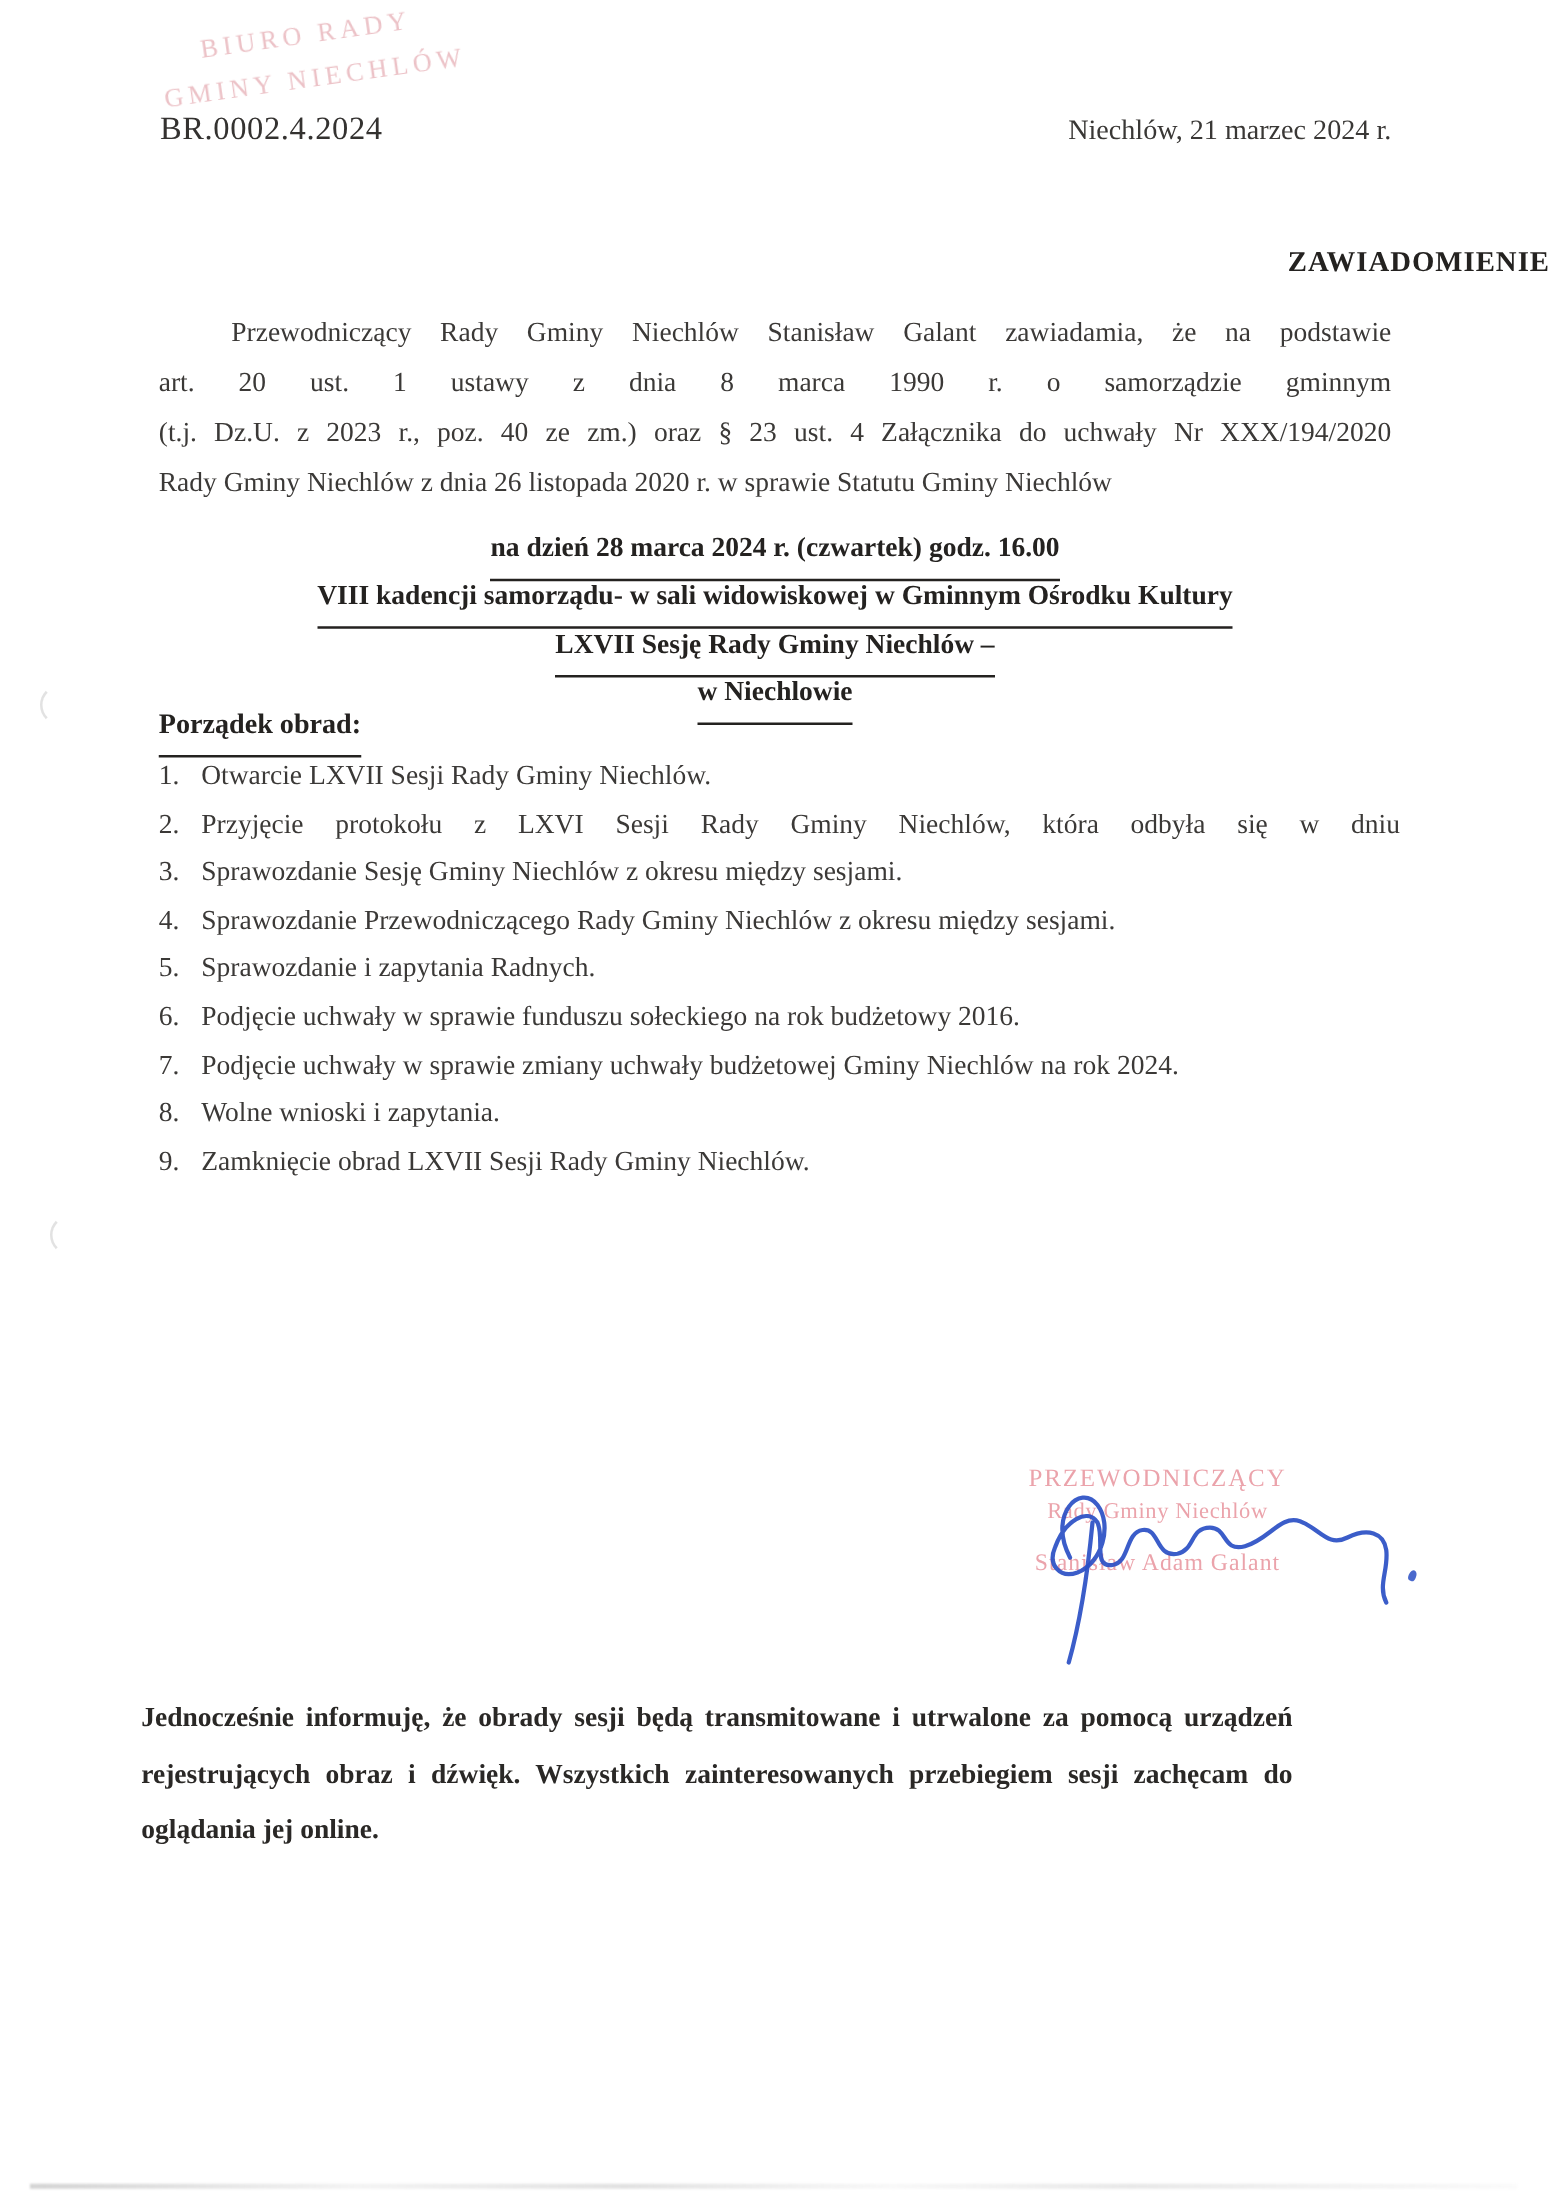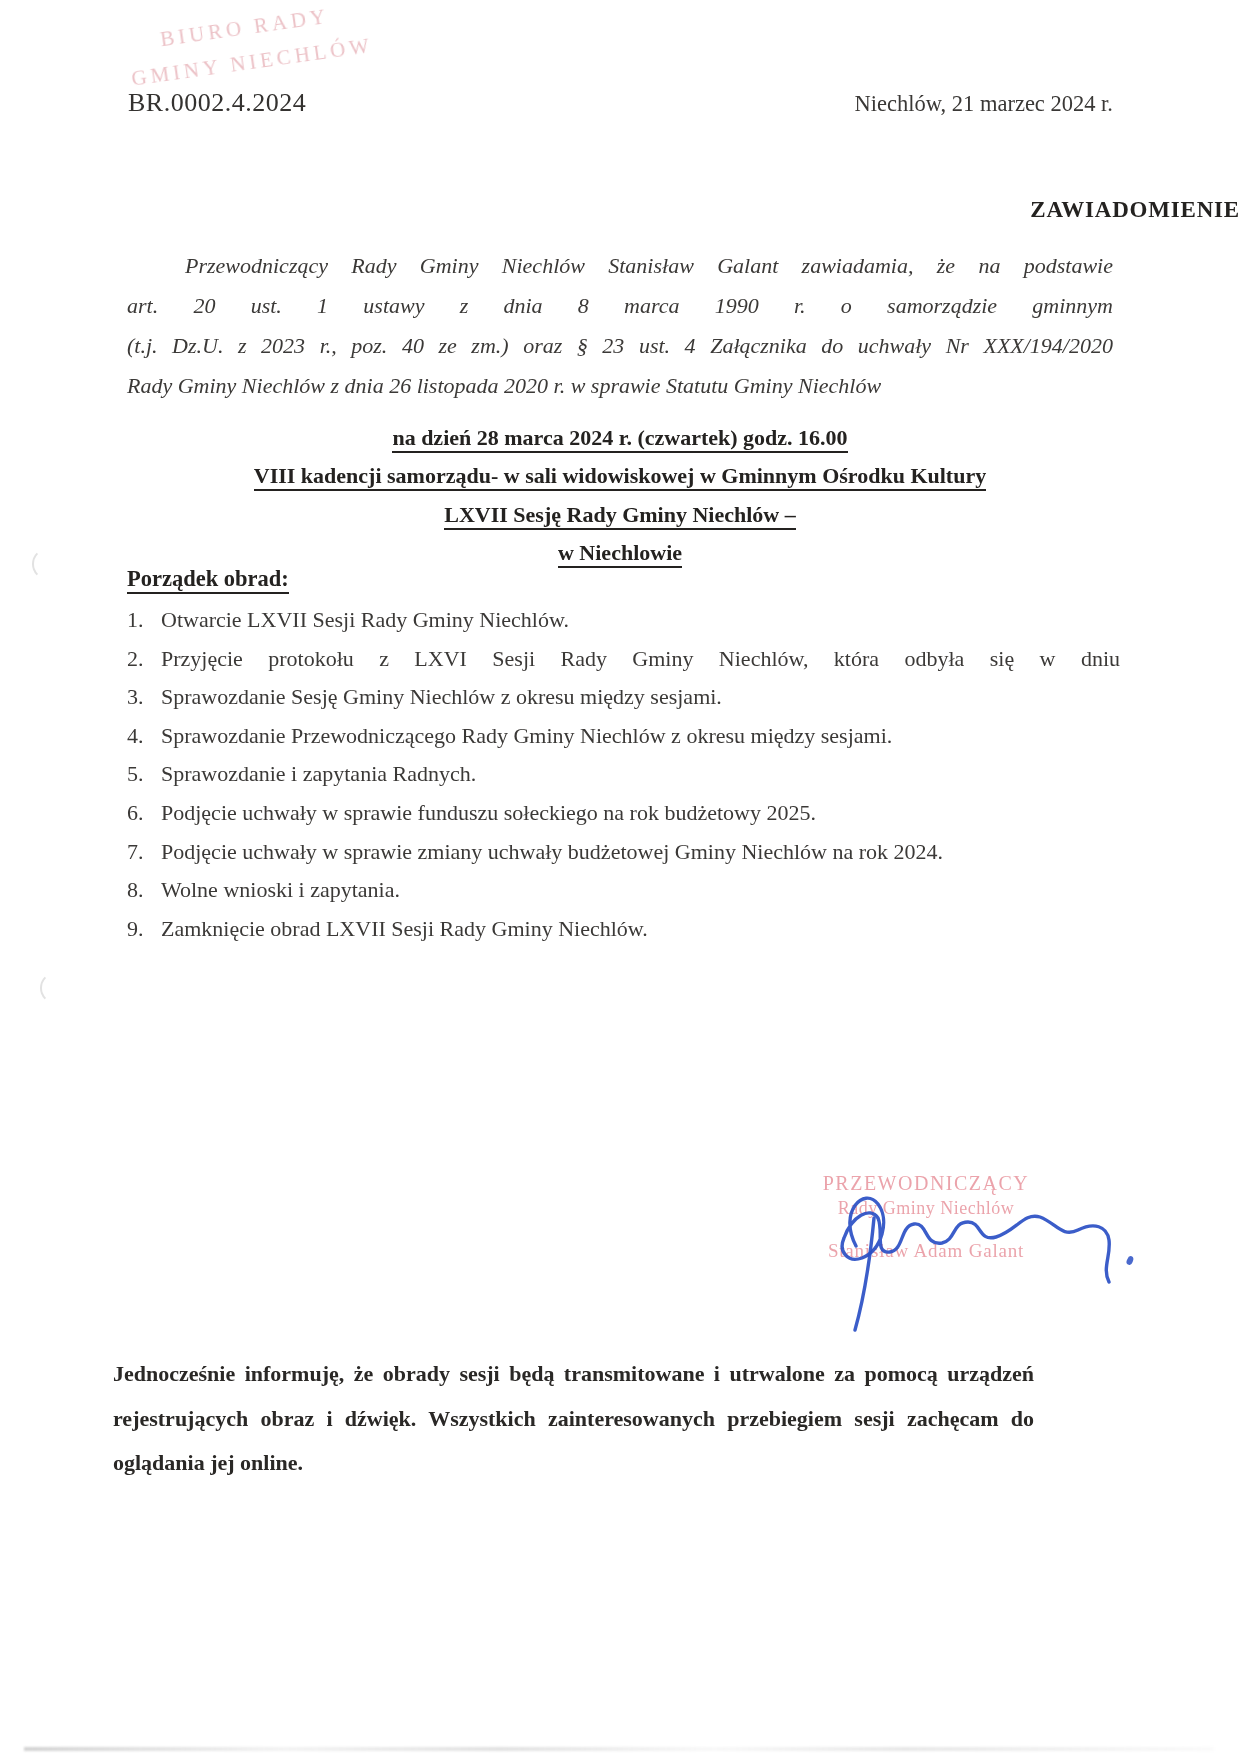--- a/index.html
+++ b/index.html
@@ -22,30 +22,30 @@
   }
   .office-stamp .l1{margin-left:34px;}
   
   .ref{position:absolute;left:128px;top:88px;font-size:26px;letter-spacing:0.5px;color:#343230;}
   .place-date{position:absolute;right:127px;top:91px;font-size:22.5px;color:#3a3836;}
   
   .doc-title{position:absolute;left:0;top:197px;width:100%;text-align:right;
     font-size:23px;font-weight:bold;letter-spacing:0.8px;color:#242220;}
   
   .intro{position:absolute;left:127px;top:246px;width:986px;font-size:22px;color:#3b3937;}
-  .intro .line{line-height:40px;font-style:italic;}
+  .intro .line{line-height:40px;}
   .intro .indent{text-indent:58px;}
   .fj{text-align:justify;overflow:hidden;}
   .fj::after{content:"";display:inline-block;width:100%;height:0;}
   .intro .fj{height:40px;}
   
   .session{position:absolute;left:0;top:419px;width:100%;text-align:center;
     font-size:22px;font-weight:bold;color:#242220;}
   .session .line{line-height:38.3px;}
-  .u{border-bottom:2.2px solid currentColor;padding-bottom:1px;}
+  .u{border-bottom:2.2px solid currentColor;padding-bottom:13px;}
   
   .agenda-heading{position:absolute;left:127px;top:566px;font-size:22.5px;font-weight:bold;color:#242220;}
   .agenda{position:absolute;left:127px;top:601px;width:993px;font-size:22px;color:#3b3937;}
   .agenda-row{display:flex;line-height:38.6px;}
   .agenda-row .num{width:34px;flex:0 0 34px;}
   .agenda-row .txt{flex:1;}
   .agenda-row .txt.fj{height:38.6px;}
   
   .chairman-stamp{
     position:absolute;left:818px;top:1171px;width:216px;text-align:center;
@@ -121,21 +121,21 @@
     <div class="agenda-row">
       <span class="num">4.</span>
       <span class="txt">Sprawozdanie Przewodniczącego Rady Gminy Niechlów z okresu między sesjami.</span>
     </div>
     <div class="agenda-row">
       <span class="num">5.</span>
       <span class="txt">Sprawozdanie i zapytania Radnych.</span>
     </div>
     <div class="agenda-row">
       <span class="num">6.</span>
-      <span class="txt">Podjęcie uchwały w sprawie funduszu sołeckiego na rok budżetowy 2025.</span>
+      <span class="txt">Podjęcie uchwały w sprawie funduszu sołeckiego na rok budżetowy 2016.</span>
     </div>
     <div class="agenda-row">
       <span class="num">7.</span>
       <span class="txt">Podjęcie uchwały w sprawie zmiany uchwały budżetowej Gminy Niechlów na rok 2024.</span>
     </div>
     <div class="agenda-row">
       <span class="num">8.</span>
       <span class="txt">Wolne wnioski i zapytania.</span>
     </div>
     <div class="agenda-row">

